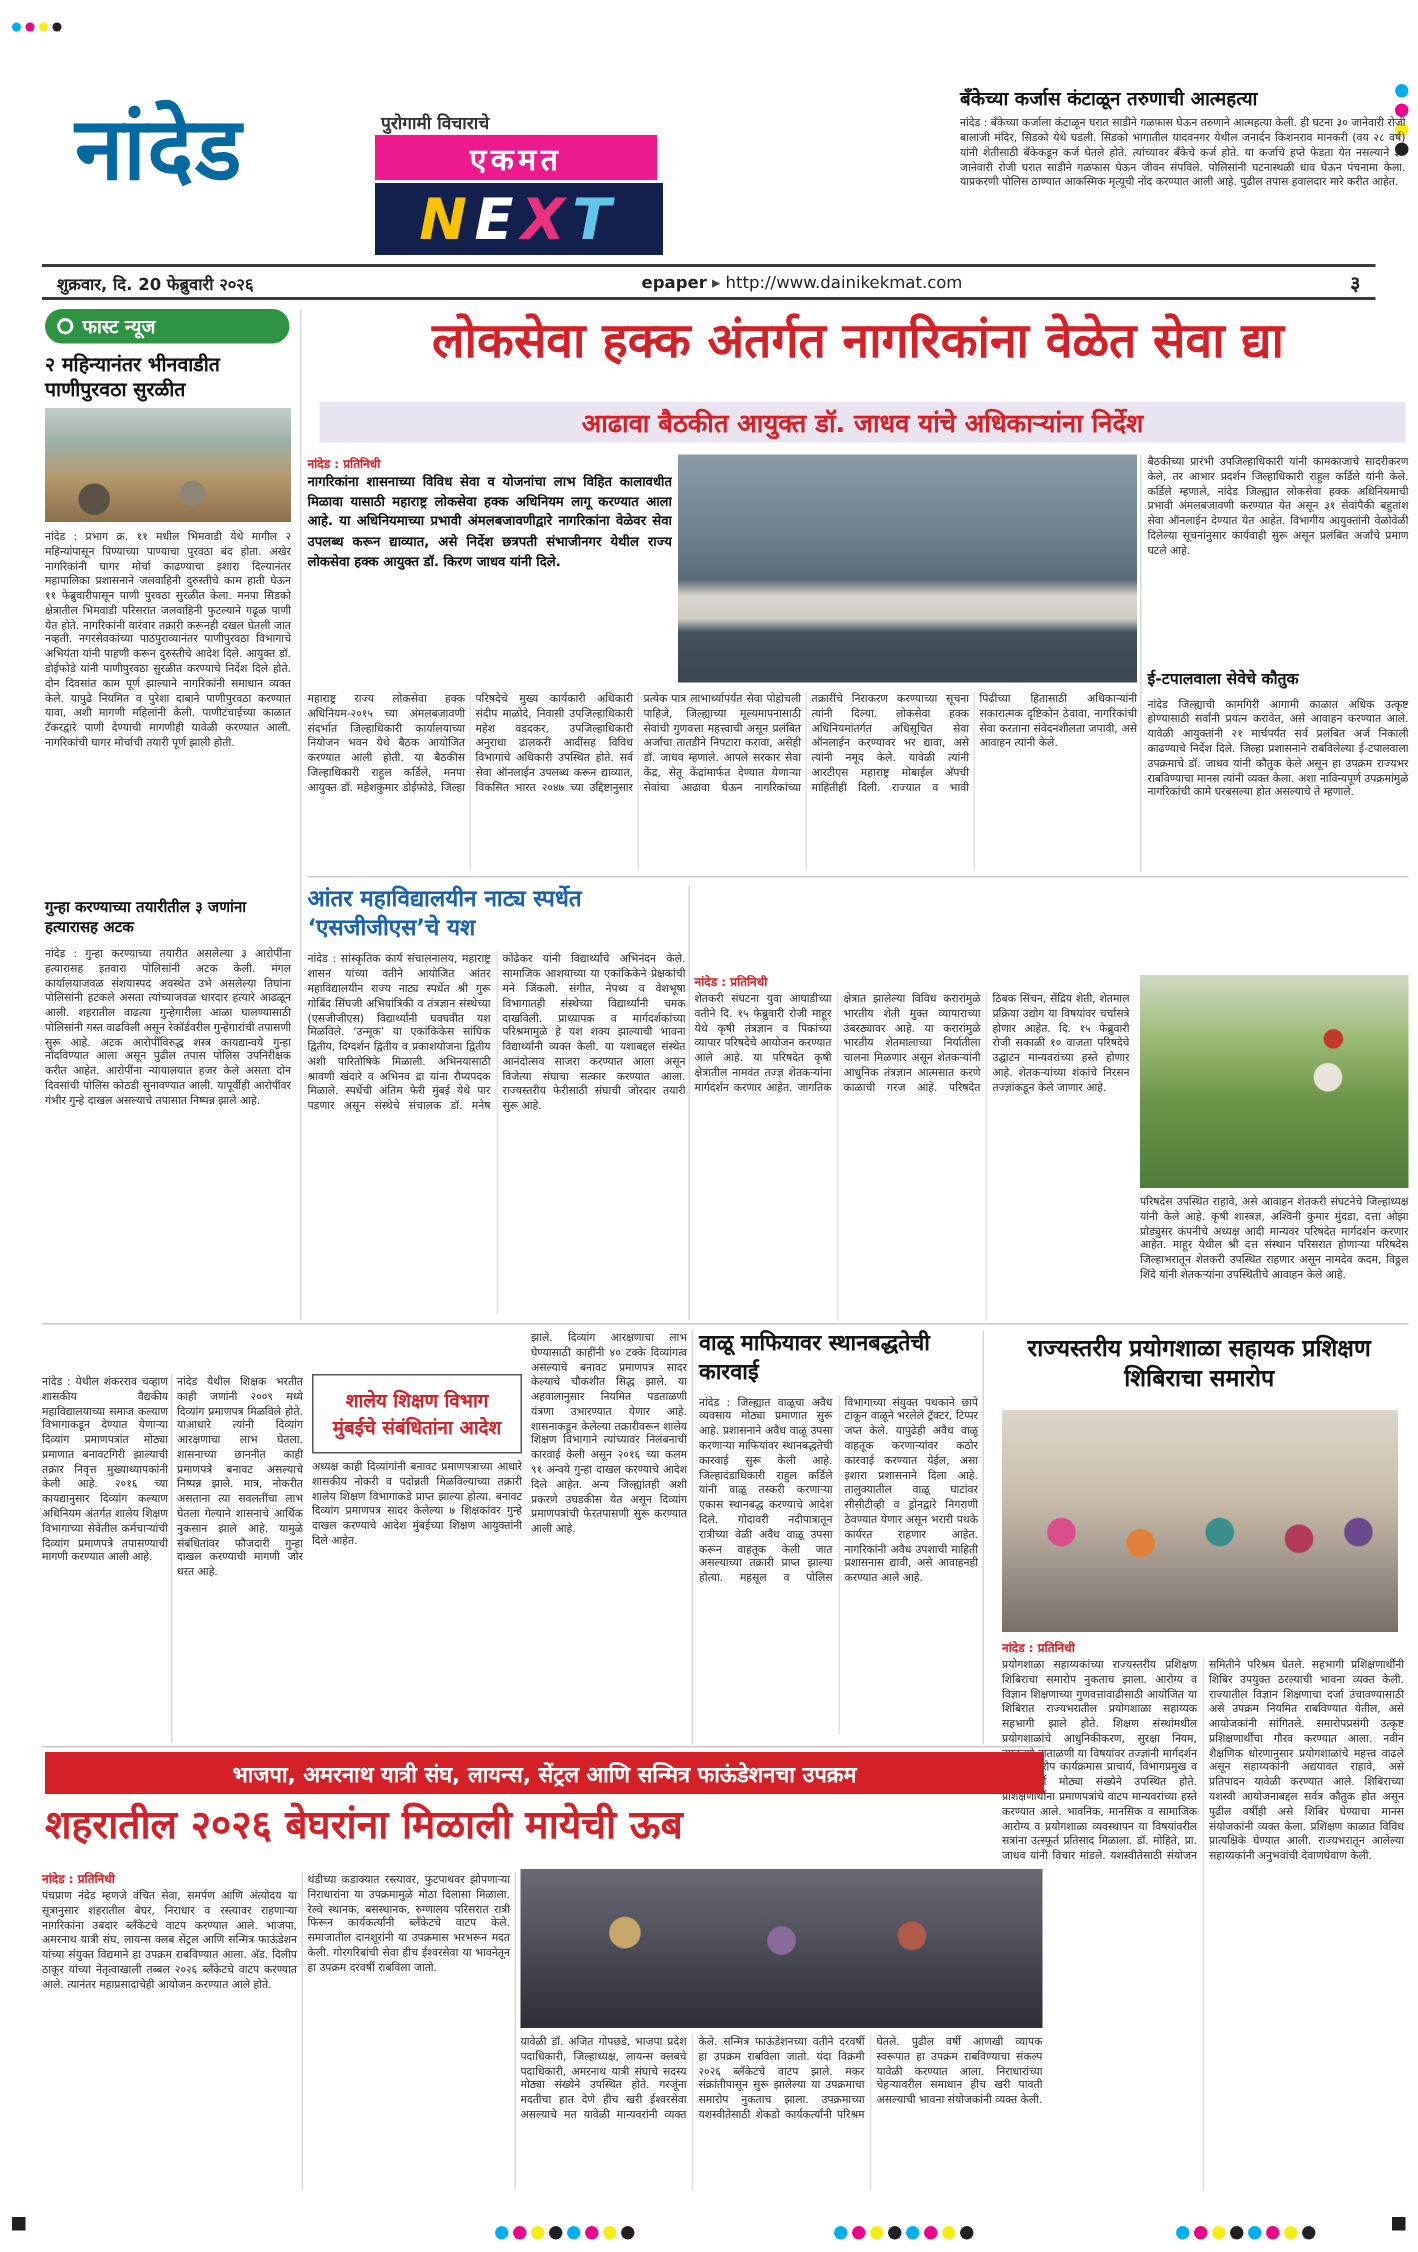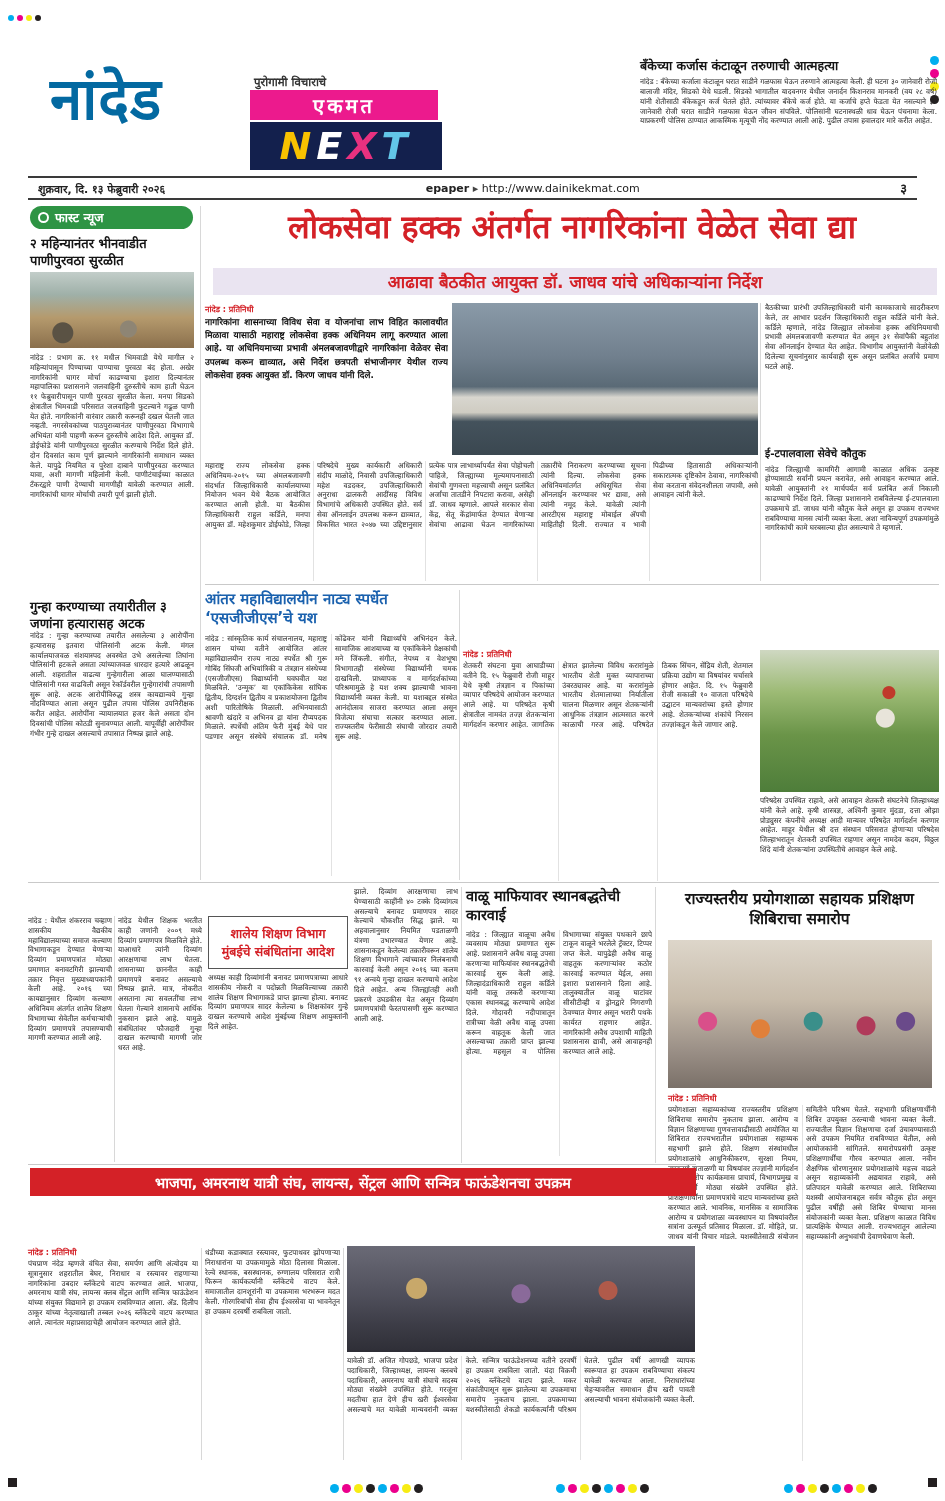--- a/index.html
+++ b/index.html
@@ -58,40 +58,40 @@
     <span style="color:#e8317f;">X</span>
     <span style="color:#62c6e8;">T</span>
   </div>
 
   <div class="abs" style="left:640px;top:58px;width:297px;">
     <div class="h-black-sm" style="margin-bottom:3px;">बँकेच्या कर्जास कंटाळून तरुणाची आत्महत्या</div>
     <div class="bodytext" style="height:104px;">नांदेड : बँकेच्या कर्जाला कंटाळून घरात साडीने गळफास घेऊन तरुणाने आत्महत्या केली. ही घटना ३० जानेवारी रोजी बालाजी मंदिर, सिडको येथे घडली. सिडको भागातील यादवनगर येथील जनार्दन किशनराव मानकरी (वय २८ वर्ष) यांनी शेतीसाठी बँकेकडून कर्ज घेतले होते. त्यांच्यावर बँकेचे कर्ज होते. या कर्जाचे हप्ते फेडता येत नसल्याने ३० जानेवारी रोजी घरात साडीने गळफास घेऊन जीवन संपविले. पोलिसांनी घटनास्थळी धाव घेऊन पंचनामा केला. याप्रकरणी पोलिस ठाण्यात आकस्मिक मृत्यूची नोंद करण्यात आली आहे. पुढील तपास हवालदार मारे करीत आहेत.</div>
   </div>
 
   <div class="abs datebar" style="left:28px;top:176px;width:889px;height:24px;">
-    <span style="font-weight:bold;">शुक्रवार, दि. १३ फेब्रुवारी २०२६</span>
+    <span style="font-weight:bold;">शुक्रवार, दि. 20 फेब्रुवारी २०२६</span>
     <span style="cursor:pointer;">
       <b>epaper</b>
       <span style="color:#444;">▸</span>
       <span>http://www.dainikekmat.com</span>
     </span>
     <span style="font-weight:800;font-size:13px;">३</span>
   </div>
 
   <div class="abs pill" style="left:30px;top:206px;width:163px;height:23px;">
     <span class="ring"></span>
     <span>फास्ट न्यूज</span>
   </div>
   <div class="abs h-black-sm" style="left:30px;top:236px;width:164px;font-size:13px;">२ महिन्यानंतर भीनवाडीत पाणीपुरवठा सुरळीत</div>
   <div class="abs photo" style="left:30px;top:272px;width:164px;height:76px;background:
       radial-gradient(circle at 20% 80%, #5a5244 0 10px, transparent 11px),
       radial-gradient(circle at 60% 75%, #8e8574 0 8px, transparent 9px),
       linear-gradient(180deg,#c2cdc9 0%,#9fb0a8 30%,#b59a6d 60%,#8a6f4c 100%);"></div>
   <div class="abs bodytext" style="left:30px;top:353px;width:164px;height:242px;">नांदेड : प्रभाग क्र. ११ मधील भिमवाडी येथे मागील २ महिन्यांपासून पिण्याच्या पाण्याचा पुरवठा बंद होता. अखेर नागरिकांनी घागर मोर्चा काढण्याचा इशारा दिल्यानंतर महापालिका प्रशासनाने जलवाहिनी दुरुस्तीचे काम हाती घेऊन ११ फेब्रुवारीपासून पाणी पुरवठा सुरळीत केला. मनपा सिडको क्षेत्रातील भिमवाडी परिसरात जलवाहिनी फुटल्याने गढूळ पाणी येत होते. नागरिकांनी वारंवार तक्रारी करूनही दखल घेतली जात नव्हती. नगरसेवकांच्या पाठपुराव्यानंतर पाणीपुरवठा विभागाचे अभियंता यांनी पाहणी करून दुरुस्तीचे आदेश दिले. आयुक्त डॉ. डोईफोडे यांनी पाणीपुरवठा सुरळीत करण्याचे निर्देश दिले होते. दोन दिवसांत काम पूर्ण झाल्याने नागरिकांनी समाधान व्यक्त केले. यापुढे नियमित व पुरेशा दाबाने पाणीपुरवठा करण्यात यावा, अशी मागणी महिलांनी केली. पाणीटंचाईच्या काळात टँकरद्वारे पाणी देण्याची मागणीही यावेळी करण्यात आली. नागरिकांची घागर मोर्चाची तयारी पूर्ण झाली होती.</div>
-  <div class="abs h-black-sm" style="left:30px;top:599px;width:164px;font-size:13px;">गुन्हा करण्याच्या तयारीतील ३ जणांना हत्यारासह अटक</div>
+  <div class="abs h-black-sm" style="left:30px;top:599px;width:164px;font-size:10px;">गुन्हा करण्याच्या तयारीतील ३ जणांना हत्यारासह अटक</div>
   <div class="abs bodytext" style="left:30px;top:631px;width:164px;height:248px;">नांदेड : गुन्हा करण्याच्या तयारीत असलेल्या ३ आरोपींना हत्यारासह इतवारा पोलिसांनी अटक केली. मंगल कार्यालयाजवळ संशयास्पद अवस्थेत उभे असलेल्या तिघांना पोलिसांनी हटकले असता त्यांच्याजवळ धारदार हत्यारे आढळून आली. शहरातील वाढत्या गुन्हेगारीला आळा घालण्यासाठी पोलिसांनी गस्त वाढविली असून रेकॉर्डवरील गुन्हेगारांची तपासणी सुरू आहे. अटक आरोपींविरुद्ध शस्त्र कायद्यान्वये गुन्हा नोंदविण्यात आला असून पुढील तपास पोलिस उपनिरीक्षक करीत आहेत. आरोपींना न्यायालयात हजर केले असता दोन दिवसांची पोलिस कोठडी सुनावण्यात आली. यापूर्वीही आरोपींवर गंभीर गुन्हे दाखल असल्याचे तपासात निष्पन्न झाले आहे.</div>
 
   <div class="abs colrule" style="left:200px;top:206px;height:674px;"></div>
 
   <div class="abs deckbar" style="left:213px;top:268px;width:724px;height:27px;">आढावा बैठकीत आयुक्त डॉ. जाधव यांचे अधिकाऱ्यांना निर्देश</div>
   <div class="abs main-headline" style="left:205px;top:210px;width:734px;">लोकसेवा हक्क अंतर्गत नागरिकांना वेळेत सेवा द्या</div>
 
   <div class="abs" style="left:205px;top:303px;width:243px;">
     <div class="byline">नांदेड : प्रतिनिधी</div>
     <div class="introbold" style="height:138px;overflow:hidden;">नागरिकांना शासनाच्या विविध सेवा व योजनांचा लाभ विहित कालावधीत मिळावा यासाठी महाराष्ट्र लोकसेवा हक्क अधिनियम लागू करण्यात आला आहे. या अधिनियमाच्या प्रभावी अंमलबजावणीद्वारे नागरिकांना वेळेवर सेवा उपलब्ध करून द्याव्यात, असे निर्देश छत्रपती संभाजीनगर येथील राज्य लोकसेवा हक्क आयुक्त डॉ. किरण जाधव यांनी दिले.</div>
@@ -152,20 +152,21 @@
       radial-gradient(circle at 90% 55%, #6a4a8a 0 9px, transparent 10px),
       linear-gradient(180deg,#ddd6ca 0%,#c8bcab 40%,#9a8f86 75%,#7a7068 100%);"></div>
   <div class="abs" style="left:668px;top:1092px;width:268px;">
     <div class="byline">नांदेड : प्रतिनिधी</div>
     <div class="bodytext cols2" style="height:356px;">प्रयोगशाळा सहाय्यकांच्या राज्यस्तरीय प्रशिक्षण शिबिराचा समारोप नुकताच झाला. आरोग्य व विज्ञान शिक्षणाच्या गुणवत्तावाढीसाठी आयोजित या शिबिरात राज्यभरातील प्रयोगशाळा सहाय्यक सहभागी झाले होते. शिक्षण संस्थांमधील प्रयोगशाळांचे आधुनिकीकरण, सुरक्षा नियम, उपकरणे हाताळणी या विषयांवर तज्ज्ञांनी मार्गदर्शन केले. समारोप कार्यक्रमास प्राचार्य, विभागप्रमुख व प्रशिक्षणार्थी मोठ्या संख्येने उपस्थित होते. प्रशिक्षणार्थींना प्रमाणपत्रांचे वाटप मान्यवरांच्या हस्ते करण्यात आले. भावनिक, मानसिक व सामाजिक आरोग्य व प्रयोगशाळा व्यवस्थापन या विषयांवरील सत्रांना उत्स्फूर्त प्रतिसाद मिळाला. डॉ. मोहिते, प्रा. जाधव यांनी विचार मांडले. यशस्वीतेसाठी संयोजन समितीने परिश्रम घेतले. सहभागी प्रशिक्षणार्थींनी शिबिर उपयुक्त ठरल्याची भावना व्यक्त केली. राज्यातील विज्ञान शिक्षणाचा दर्जा उंचावण्यासाठी असे उपक्रम नियमित राबविण्यात येतील, असे आयोजकांनी सांगितले. समारोपप्रसंगी उत्कृष्ट प्रशिक्षणार्थींचा गौरव करण्यात आला. नवीन शैक्षणिक धोरणानुसार प्रयोगशाळांचे महत्त्व वाढले असून सहाय्यकांनी अद्ययावत राहावे, असे प्रतिपादन यावेळी करण्यात आले. शिबिराच्या यशस्वी आयोजनाबद्दल सर्वत्र कौतुक होत असून पुढील वर्षीही असे शिबिर घेण्याचा मानस संयोजकांनी व्यक्त केला. प्रशिक्षण काळात विविध प्रात्यक्षिके घेण्यात आली. राज्यभरातून आलेल्या सहाय्यकांनी अनुभवांची देवाणघेवाण केली.</div>
   </div>
 
   <div class="abs hrule" style="left:28px;top:1164px;width:668px;"></div>
 
   <div class="abs strap" style="left:30px;top:1168px;width:666px;height:28px;">भाजपा, अमरनाथ यात्री संघ, लायन्स, सेंट्रल आणि सन्मित्र फाऊंडेशनचा उपक्रम</div>
+  <div class="abs big-red" style="left:30px;top:1203px;width:666px;">शहरातील २०२६ बेघरांना मिळाली मायेची ऊब</div>
 
   <div class="abs" style="left:28px;top:1246px;width:170px;">
     <div class="byline">नांदेड : प्रतिनिधी</div>
     <div class="bodytext" style="height:204px;">पंचप्राण नंदेड म्हणजे वंचित सेवा, समर्पण आणि अंत्योदय या सूत्रानुसार शहरातील बेघर, निराधार व रस्त्यावर राहणाऱ्या नागरिकांना उबदार ब्लँकेटचे वाटप करण्यात आले. भाजपा, अमरनाथ यात्री संघ, लायन्स क्लब सेंट्रल आणि सन्मित्र फाऊंडेशन यांच्या संयुक्त विद्यमाने हा उपक्रम राबविण्यात आला. अ‍ॅड. दिलीप ठाकूर यांच्या नेतृत्वाखाली तब्बल २०२६ ब्लँकेटचे वाटप करण्यात आले. त्यानंतर महाप्रसादाचेही आयोजन करण्यात आले होते.</div>
   </div>
   <div class="abs colrule" style="left:201px;top:1248px;height:212px;"></div>
   <div class="abs bodytext" style="left:205px;top:1248px;width:135px;height:212px;">थंडीच्या कडाक्यात रस्त्यावर, फुटपाथवर झोपणाऱ्या निराधारांना या उपक्रमामुळे मोठा दिलासा मिळाला. रेल्वे स्थानक, बसस्थानक, रुग्णालय परिसरात रात्री फिरून कार्यकर्त्यांनी ब्लँकेटचे वाटप केले. समाजातील दानशूरांनी या उपक्रमास भरभरून मदत केली. गोरगरिबांची सेवा हीच ईश्वरसेवा या भावनेतून हा उपक्रम दरवर्षी राबविला जातो.</div>
   <div class="abs colrule" style="left:343px;top:1248px;height:212px;"></div>
   <div class="abs photo" style="left:347px;top:1246px;width:348px;height:106px;background:
       radial-gradient(circle at 20% 40%, #c8a86a 0 10px, transparent 11px),

